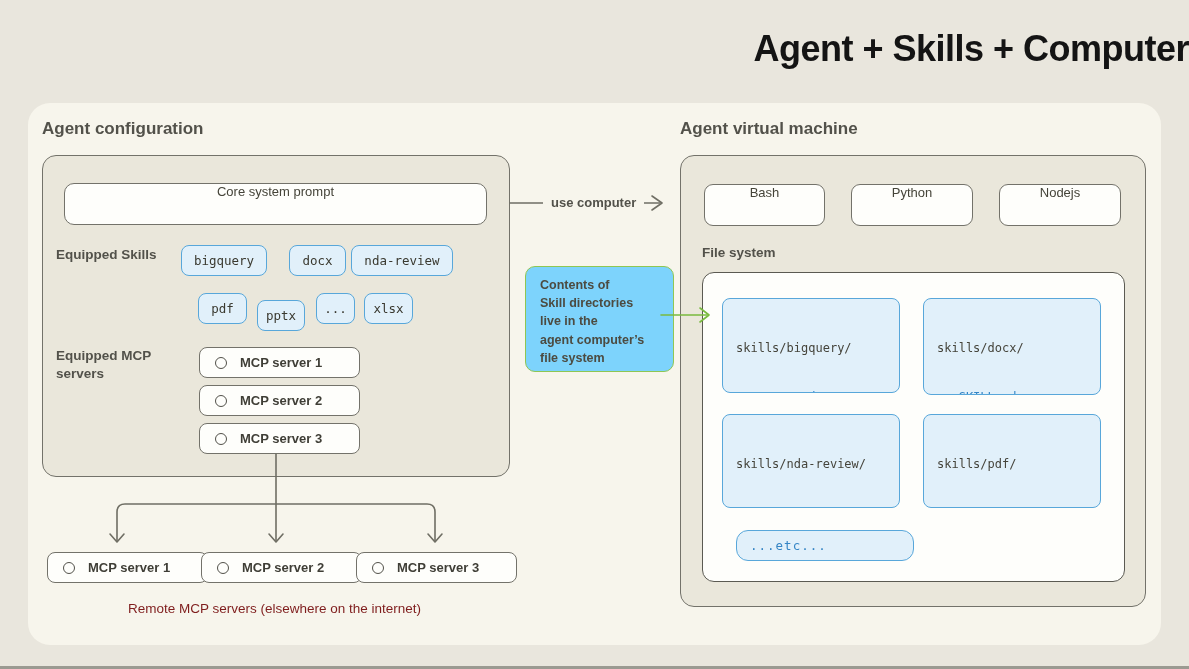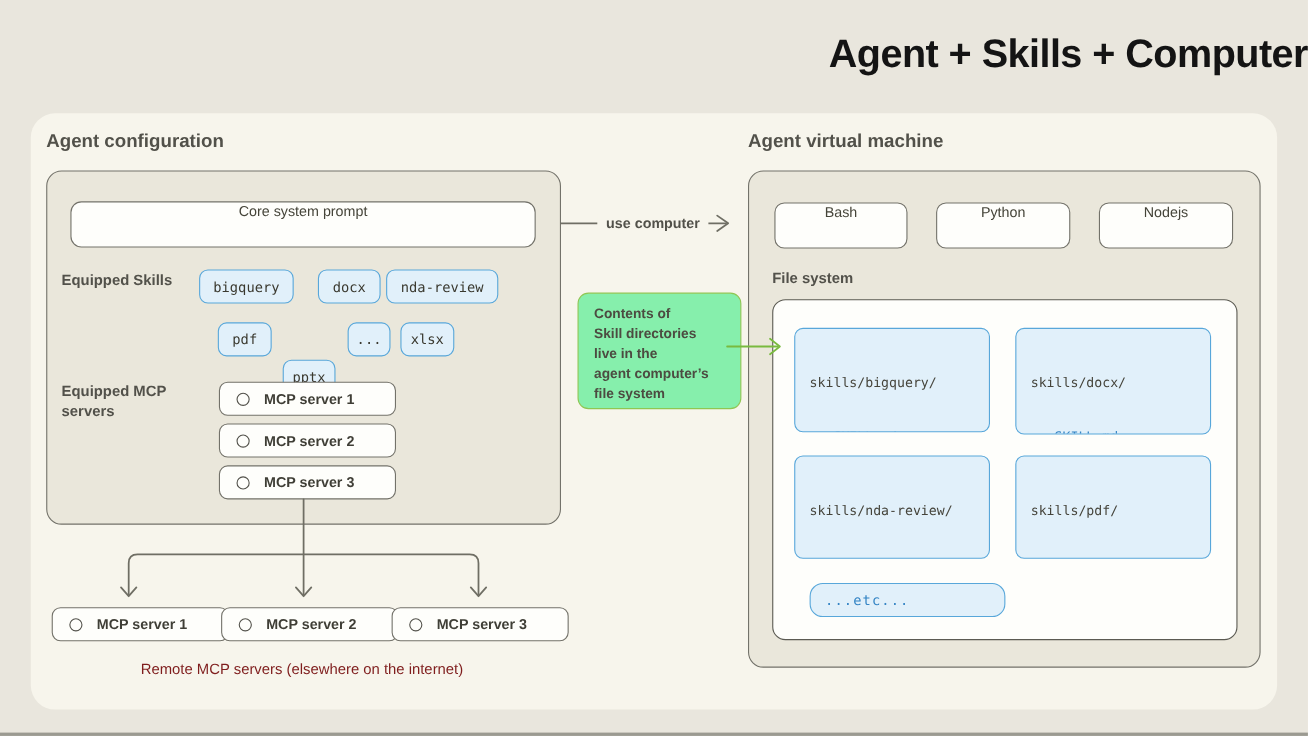--- a/index.html
+++ b/index.html
@@ -45,21 +45,21 @@
     display:flex;align-items:center;gap:13px;padding-left:15px;
     font-size:13px;font-weight:700;color:#3f3e36;
   }
   .circle-ic{
     width:10px;height:10px;border:1.5px solid #52514a;border-radius:50%;
     flex:0 0 auto;background:transparent;
   }
   
   .green-note{
     left:525px;top:266px;width:133px;height:95px;
-    background:#86efac;border:1.5px solid #8fc653;border-radius:10px;
+    background:#7dd3fc;border:1.5px solid #8fc653;border-radius:10px;
     padding:9px 0 0 14px;box-sizing:content-box;
   }
   .green-note div{font-size:12.5px;font-weight:600;color:#4c4b41;line-height:18.2px;}
   .conn-label{
     font-size:13px;font-weight:600;color:#52514a;
     background:#f7f5ec;padding:0 8px;z-index:6;
   }
   
   .fs-box{
     left:702px;top:272px;width:421px;height:308px;
@@ -110,21 +110,21 @@
 <div class="chip" style="left:289px;top:245px;width:55px;">
     <span>docx</span>
   </div>
 <div class="chip" style="left:351px;top:245px;width:100px;">
     <span>nda-review</span>
   </div>
 
 <div class="chip" style="left:198px;top:293px;width:47px;">
     <span>pdf</span>
   </div>
-<div class="chip" style="left:257px;top:300px;width:46px;margin-top:27px;">
+<div class="chip" style="left:257px;top:300px;width:46px;">
     <span>pptx</span>
   </div>
 <div class="chip" style="left:316px;top:293px;width:37px;">
     <span>...</span>
   </div>
 <div class="chip" style="left:364px;top:293px;width:47px;">
     <span>xlsx</span>
   </div>
 
 <div class="abs small-label" style="left:56px;top:347px;width:112px;">Equipped MCP servers</div>

